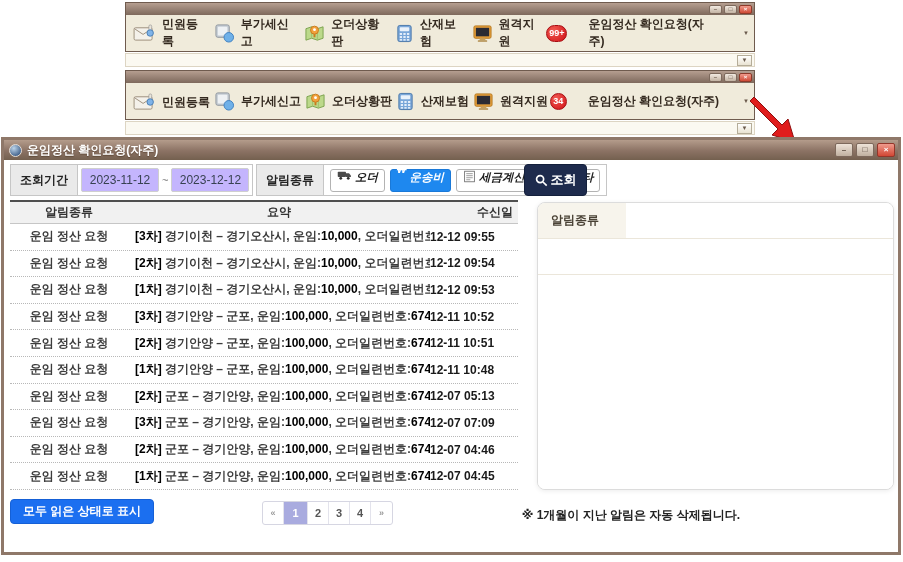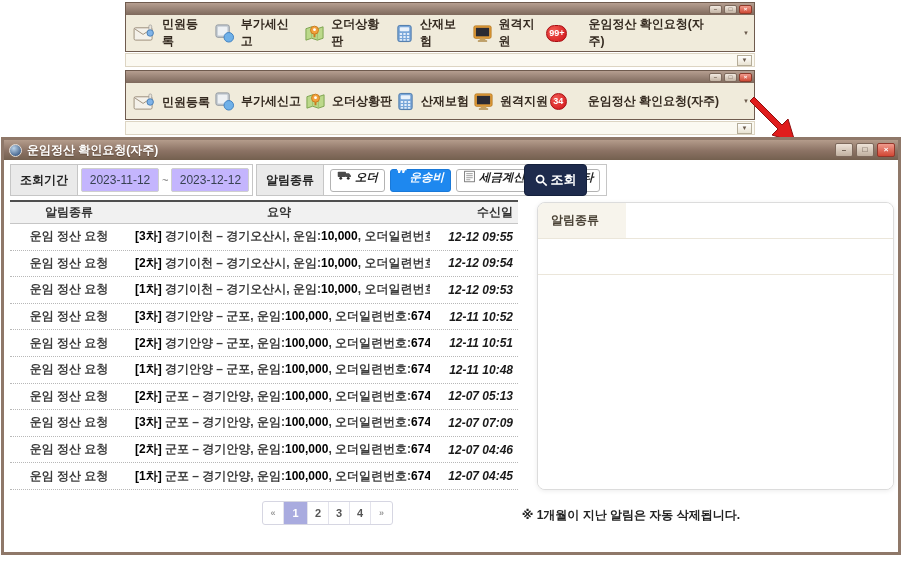--- a/index.html
+++ b/index.html
@@ -53,21 +53,21 @@
   .t-head { display:flex; height:24px; background:#f1f1f1; border-top:2px solid #4f4f4f; border-bottom:1px solid #c6c6c6; align-items:center; font-size:12px; font-weight:bold; color:#333; }
   .c1 { width:118px; text-align:center; flex:none; }
   .c2 { flex:1; text-align:center; white-space:nowrap; overflow:hidden; }
   .c3 { width:88px; flex:none; }
   .t-head .c3 { text-align:right; padding-right:5px; }
   .t-row { display:flex; height:26.6px; align-items:center; border-bottom:1px dotted #b8b8b8; font-size:12px; font-weight:bold; color:#3d3d3d; }
   .t-row .c1 { color:#3d3d3d; }
   .t-row .c2 { text-align:left; padding-left:7px; }
   .t-row .c2 .seg { color:#3d3d3d; }
   .t-row .c2 .seg.strong { color:#000; }
-  .t-row .c3 { text-align:right; padding-right:5px; color:#1a1a1a;font-style:italic; }
+  .t-row .c3 { text-align:left; padding-right:5px; color:#1a1a1a; }
 
   
   .dpanel { position:absolute; left:533px; top:42px; width:357px; height:288px; border:1px solid #dcdcdc; border-radius:8px; background:#fff; box-shadow:0 1px 5px rgba(0,0,0,.08); overflow:hidden; display:flex; flex-direction:column; }
   .dp-row { display:flex; border-bottom:1px solid #ebe6da; height:36px; flex:none; }
   .dp-row.tall { flex:1; border-bottom:none; }
   .dp-label { width:88px; flex:none; background:#f7f4ec; display:flex; align-items:center; padding-left:13px; font-size:12px; font-weight:bold; color:#4a4236; }
   .dp-value { flex:1; background:#fff; }
 
   
   .mark-read-btn { position:absolute; left:6px; top:339px; height:25px; padding:0 12px; background:#1b6ff0; border:1px solid #1560d6; border-radius:4px; color:#fff; font-size:12px; font-weight:bold; display:flex; align-items:center; cursor:default; }
@@ -393,20 +393,21 @@
           <span class="dp-value"></span>
         </div>
         <div class="dp-row">
           <span class="dp-value"></span>
         </div>
         <div class="dp-row tall">
           <span class="dp-value"></span>
         </div>
       </div>
 
+      <div class="mark-read-btn">모두 읽은 상태로 표시</div>
       <div class="pagination" id="pagination">
           <span class="pg-cell nav">«</span>
           <span class="pg-cell active">1</span>
           <span class="pg-cell">2</span>
           <span class="pg-cell">3</span>
           <span class="pg-cell">4</span>
           <span class="pg-cell nav">»</span>
         </div>
       <div class="note">※ 1개월이 지난 알림은 자동 삭제됩니다.</div>
 

